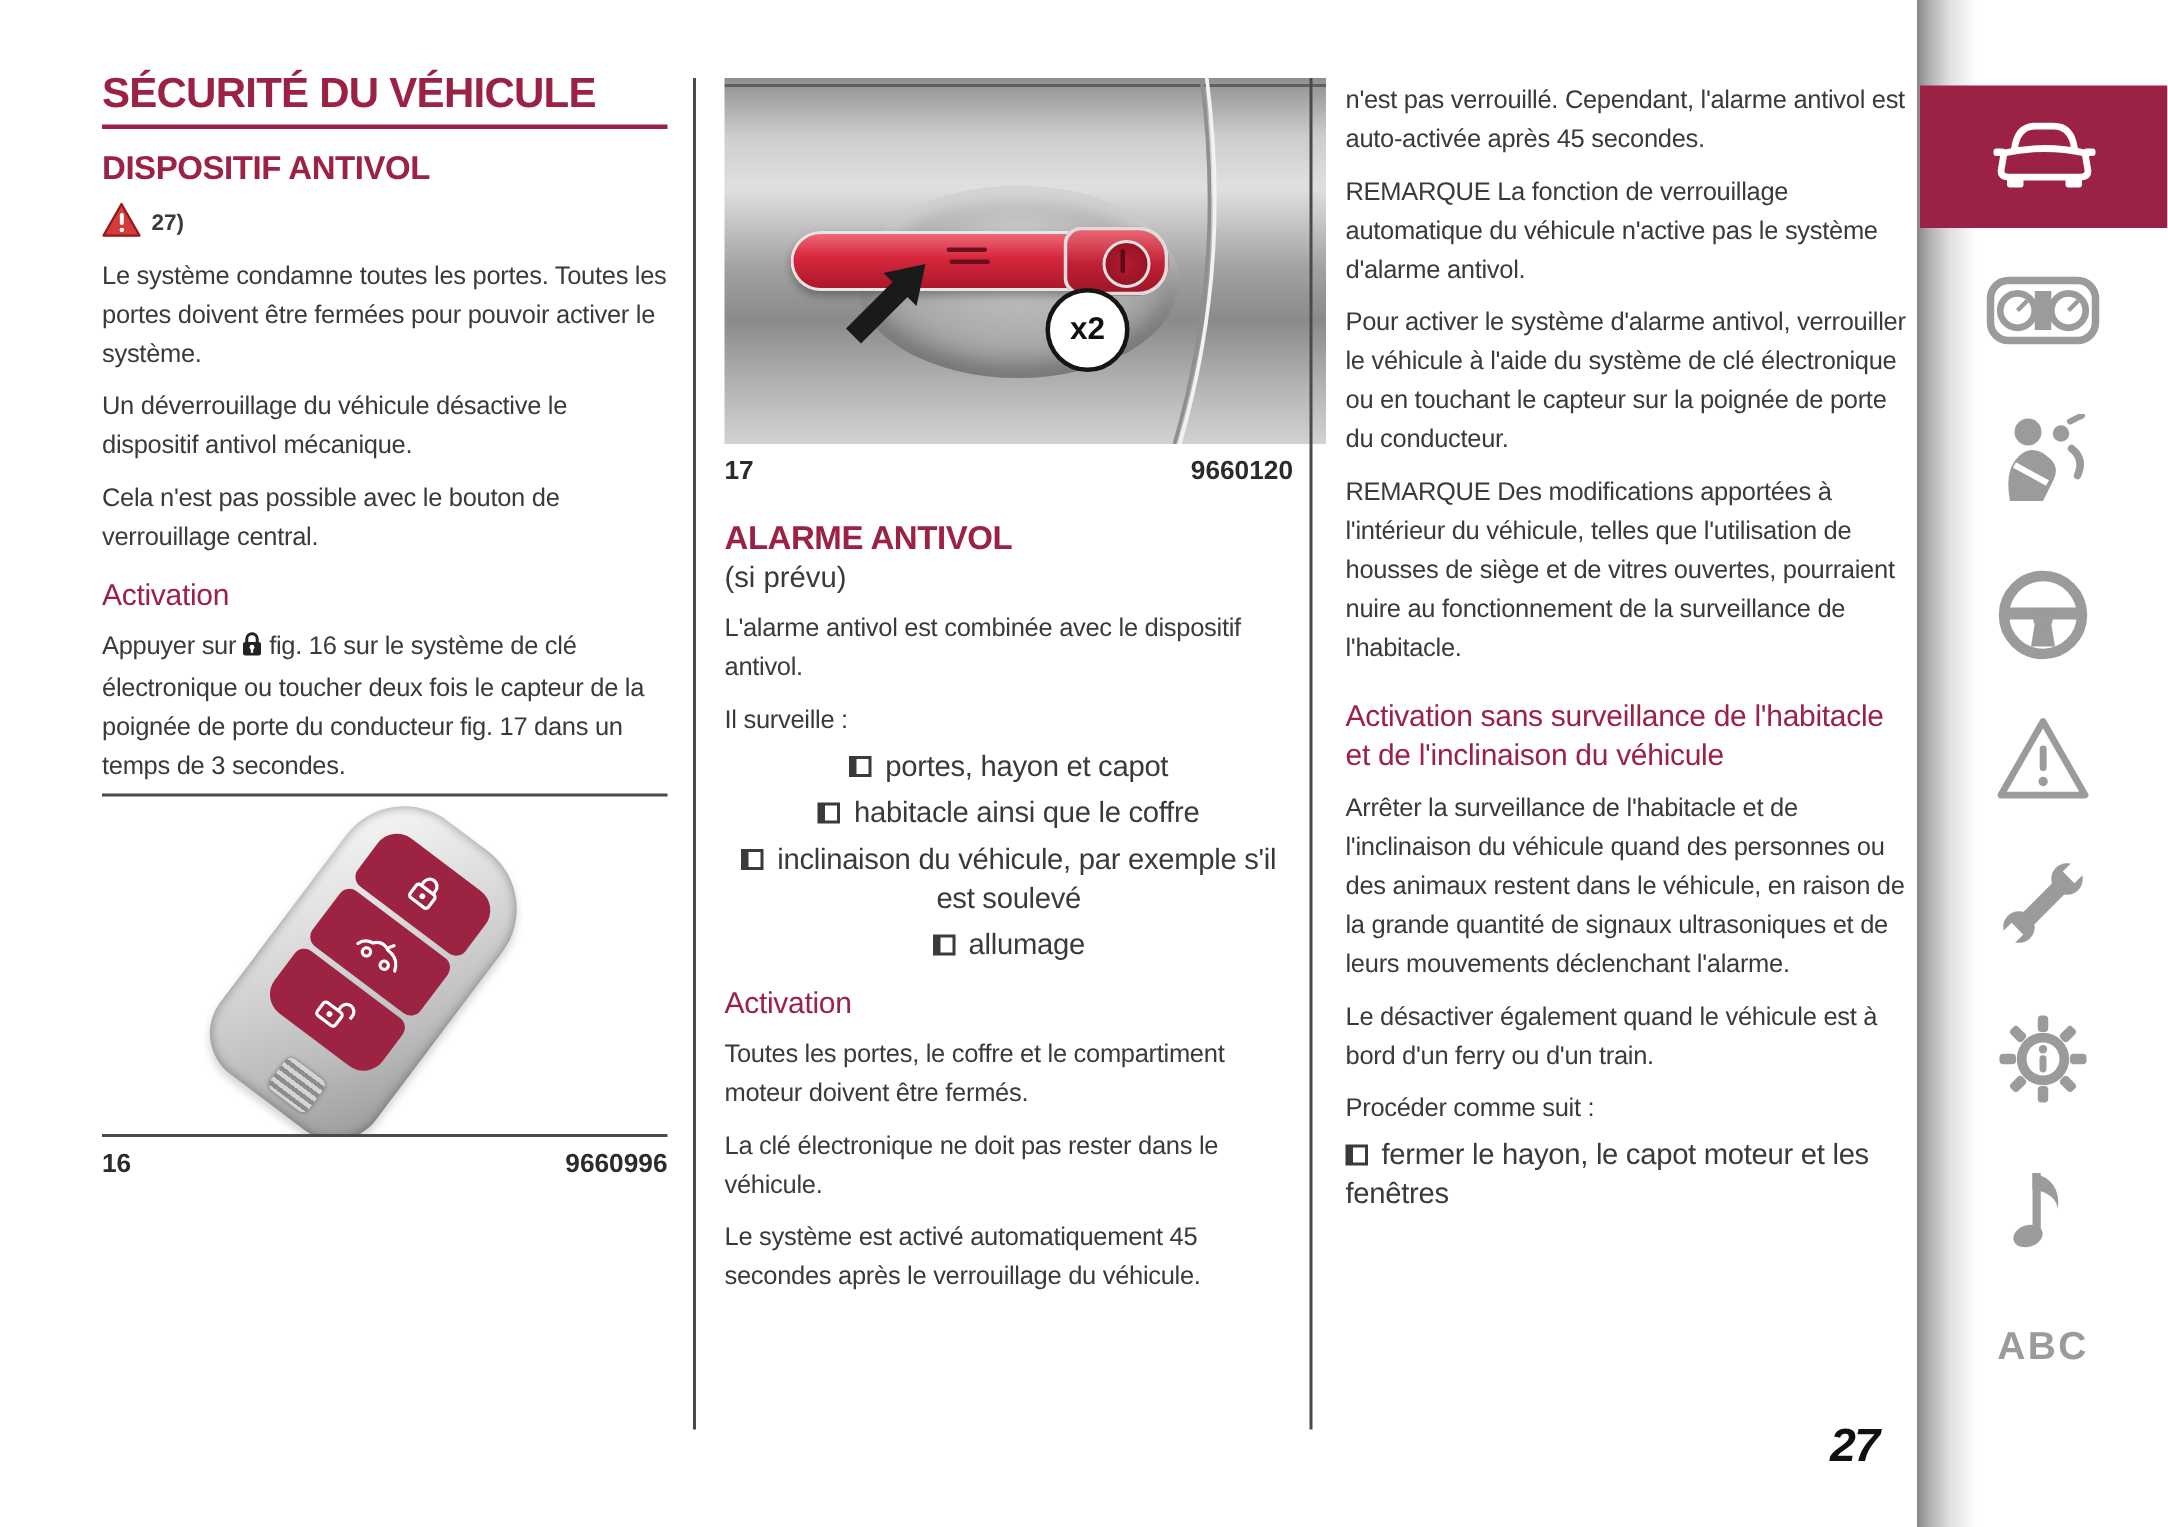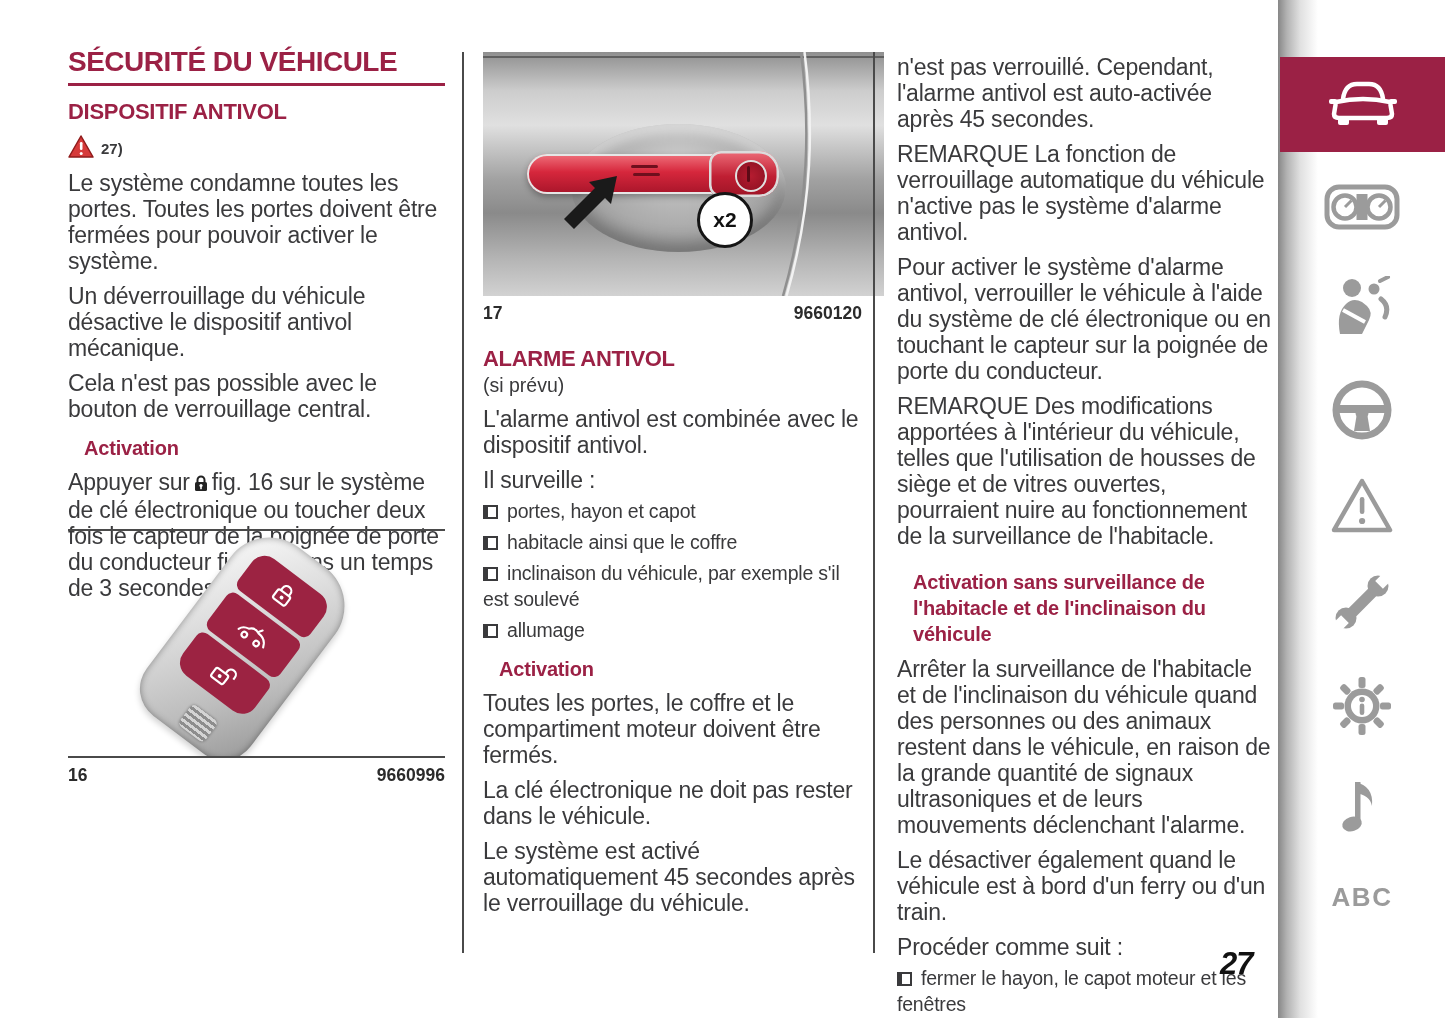--- a/index.html
+++ b/index.html
@@ -9,23 +9,23 @@
   .col{position:absolute;top:45px;}
   #col-left{left:68px;width:377px;height:930px;}
   #col-mid{left:483px;width:379px;height:930px;}
   #col-right{left:897px;width:376px;height:930px;}
   .vline{position:absolute;top:52px;width:2px;height:901px;background:#4a4a4a;}
   #vline1{left:462px;} #vline2{left:873px;}
 
   h1{margin:2px 0 0;font-size:28px;line-height:1.05;font-weight:bold;color:var(--red);letter-spacing:-0.5px;}
   .title-rule{height:3px;background:var(--red);margin-top:7px;}
   h2{margin:13px 0 0;font-size:22px;font-weight:bold;color:var(--red);letter-spacing:-0.3px;}
-  h3{margin:15px 16px 0;font-size:20px;font-weight:bold;color:var(--red);letter-spacing:-0.2px;}
+  h3{margin:15px 0 0;font-size:20px;font-weight:normal;color:var(--red);letter-spacing:-0.2px;}
   .subhead{font-size:19.5px;margin:2px 0 0;}
-  p.body{font-size:23px;line-height:26px;margin:9px 0 0;letter-spacing:-0.2px;}
+  p.body{font-size:17px;line-height:26px;margin:9px 0 0;letter-spacing:-0.2px;}
   .bullet{font-size:19.5px;line-height:26px;margin:5px 0 0;letter-spacing:-0.2px;}
   .sq{display:inline-block;width:8px;height:10px;border:2px solid var(--ink);border-left-width:5px;
       margin-right:9px;position:relative;top:1px;}
   .warnrow{display:flex;align-items:center;gap:7px;margin-top:10px;font-weight:bold;font-size:15px;}
   .inline-icon{vertical-align:-2px;margin:0 4px;}
   .figcap{display:flex;justify-content:space-between;font-weight:bold;font-size:17.5px;color:#2b2b2b;margin-top:7px;}
   .hrule{height:2px;background:#4a4a4a;}
 
   
   #fig16{position:absolute;left:0;top:484px;width:377px;text-align:right;}
@@ -171,21 +171,21 @@
   </div>
 
   <h2 style="margin-top:22px;">ALARME ANTIVOL</h2>
   <p class="subhead">(si prévu)</p>
 
   <div>
       <p class="body">L'alarme antivol est combinée avec le dispositif antivol.</p>
       <p class="body">Il surveille :</p>
     </div>
 
-  <div style="margin-top:4px;">
+  <div style="margin-top:4px;text-align:center;">
       <p class="bullet"><span class="sq"></span><span>portes, hayon et capot</span></p>
       <p class="bullet"><span class="sq"></span><span>habitacle ainsi que le coffre</span></p>
       <p class="bullet"><span class="sq"></span><span>inclinaison du véhicule, par exemple s'il est soulevé</span></p>
       <p class="bullet"><span class="sq"></span><span>allumage</span></p>
     </div>
 
   <h3>Activation</h3>
   <div>
       <p class="body">Toutes les portes, le coffre et le compartiment moteur doivent être fermés.</p>
       <p class="body">La clé électronique ne doit pas rester dans le véhicule.</p>

